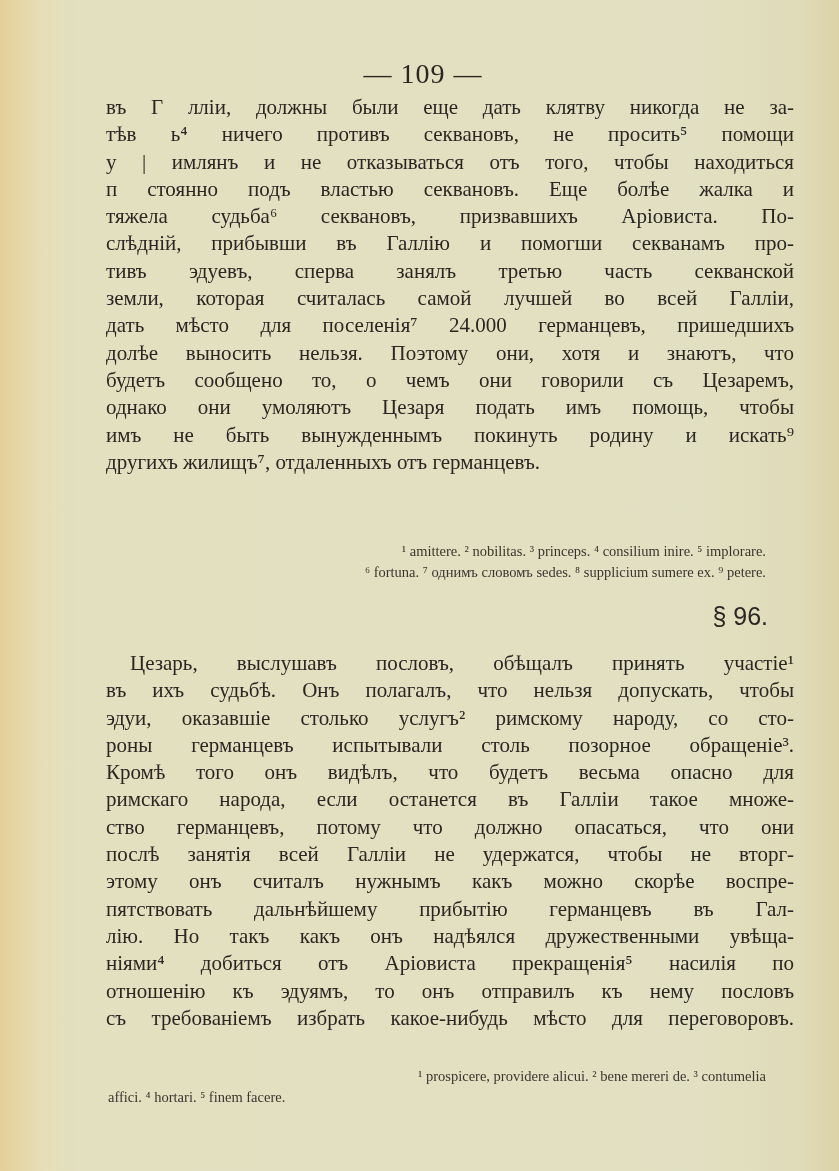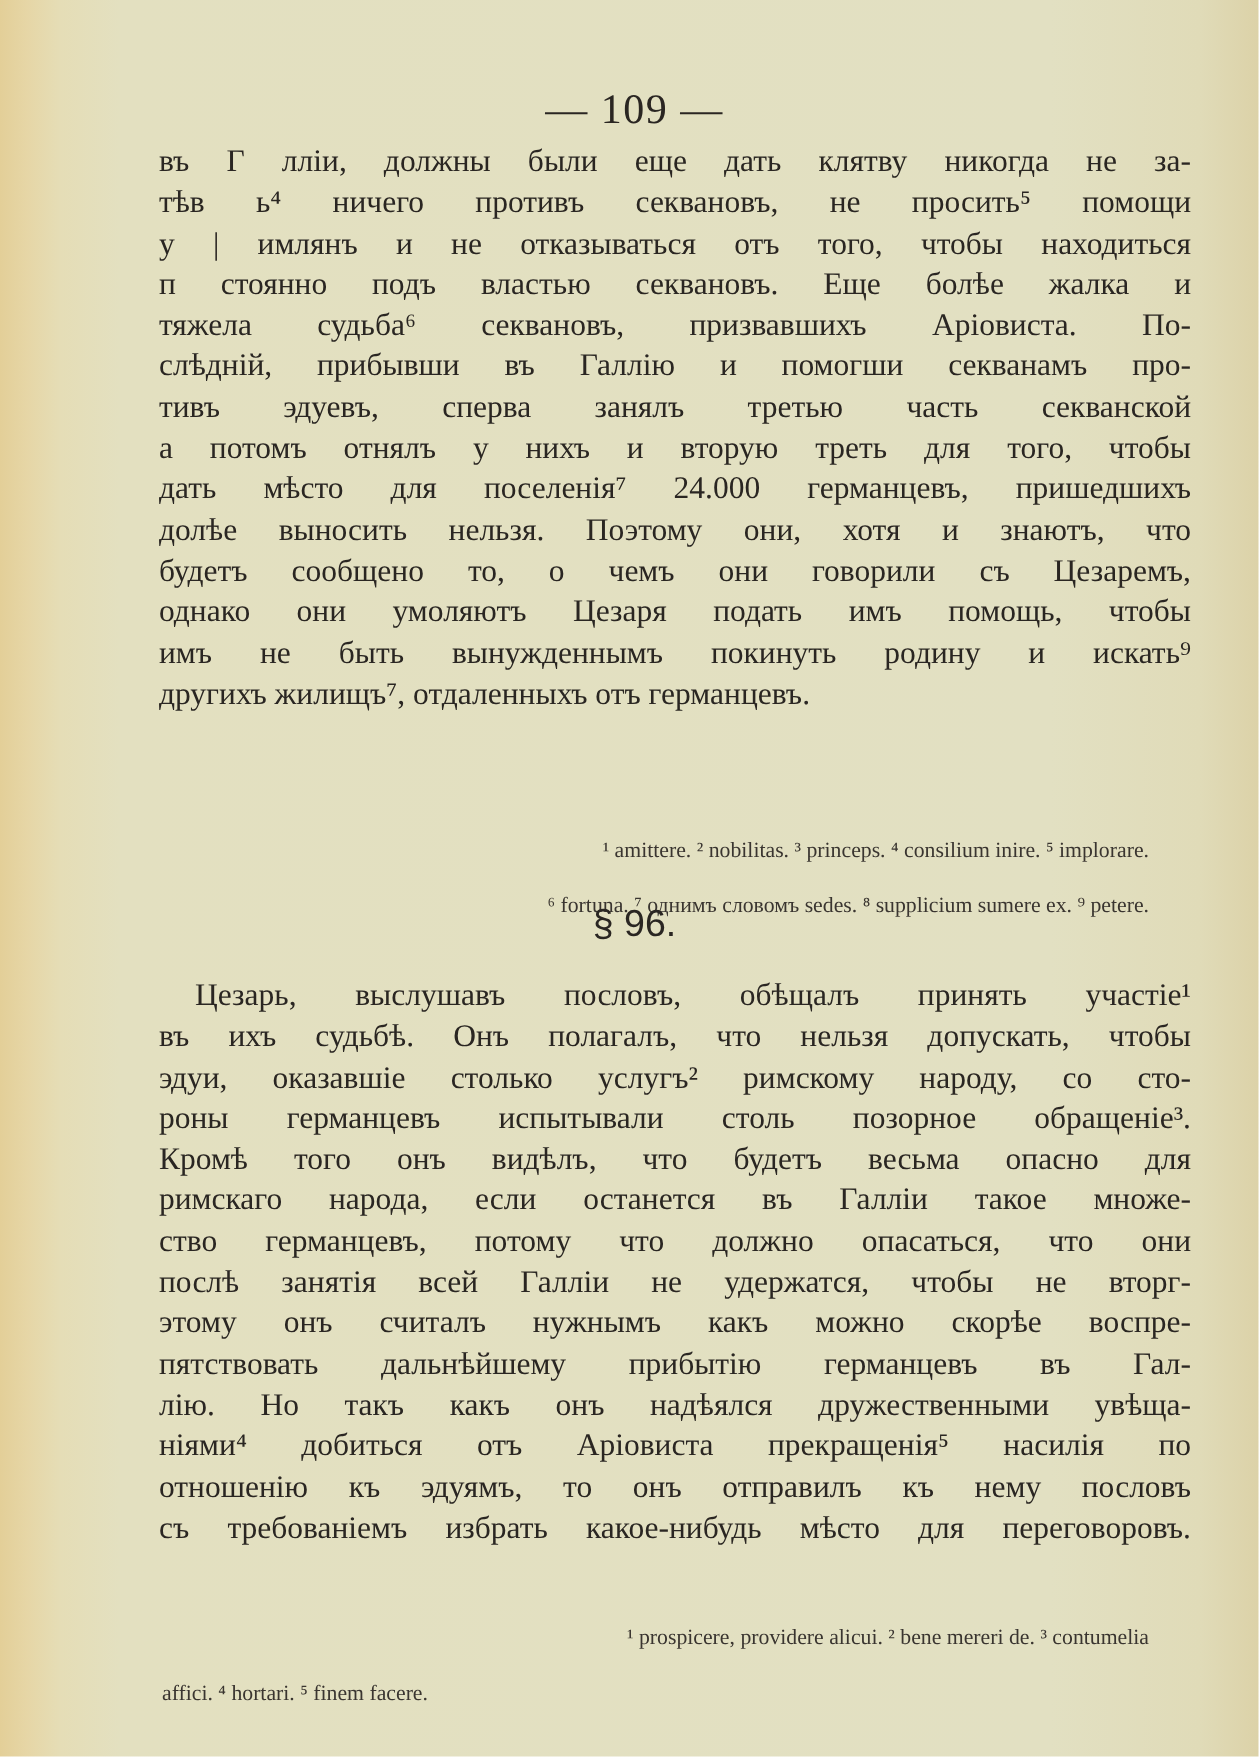--- a/index.html
+++ b/index.html
@@ -23,44 +23,44 @@
     text-align: justify;
     margin-left: 28px;
   }
   .line { display: block; white-space: nowrap; text-align-last: justify; text-align: justify; }
   .line.last { text-align-last: left; }
   .line.indent { padding-left: 24px; }
   .notes {
     position: absolute; left: 0; width: 688px;
     font-size: 14.5px; line-height: 21px; color: #3a3530;
   }
-  .notes .nline { display: block; white-space: nowrap; text-align: right; margin-top: 16px; }
+  .notes .nline { display: block; white-space: nowrap; text-align: right; }
   .notes .nline.left { text-align: left; }
   .section-title {
     position: absolute; left: 0; width: 690px; top: 602px;
-    text-align: center; font-size: 25px;
+    text-align: right; font-size: 25px;
     font-family: "Liberation Sans", "DejaVu Sans", sans-serif;
   }
 </style>
 </head>
 <body>
 
 <div class="page">
 
   <div class="page-number">— 109 —</div>
 
   <div class="para" style="top:94px;">
     <span class="line">въ Г лліи, должны были еще дать клятву никогда не за-</span>
     <span class="line">тѣв ь⁴ ничего противъ секвановъ, не просить⁵ помощи</span>
     <span class="line">у | имлянъ и не отказываться отъ того, чтобы находиться</span>
     <span class="line">п стоянно подъ властью секвановъ. Еще болѣе жалка и</span>
     <span class="line">тяжела судьба⁶ секвановъ, призвавшихъ Аріовиста. По-</span>
     <span class="line">слѣдній, прибывши въ Галлію и помогши секванамъ про-</span>
     <span class="line">тивъ эдуевъ, сперва занялъ третью часть секванской</span>
-    <span class="line">а потомъ отнялъ у нихъ и вторую треть для того, чтобы</span>
+    <span class="line">земли, которая считалась самой лучшей во всей Галліи,</span>
     <span class="line">дать мѣсто для поселенія⁷ 24.000 германцевъ, пришедшихъ</span>
     <span class="line">долѣе выносить нельзя. Поэтому они, хотя и знаютъ, что</span>
     <span class="line">будетъ сообщено то, о чемъ они говорили съ Цезаремъ,</span>
     <span class="line">однако они умоляютъ Цезаря подать имъ помощь, чтобы</span>
     <span class="line">имъ не быть вынужденнымъ покинуть родину и искать⁹</span>
     <span class="line last">другихъ жилищъ⁷, отдаленныхъ отъ германцевъ.</span>
   </div>
 
   <div class="notes" style="top:541px;">
     <span class="nline">¹ amittere. ² nobilitas. ³ princeps. ⁴ consilium inire. ⁵ implorare.</span>

